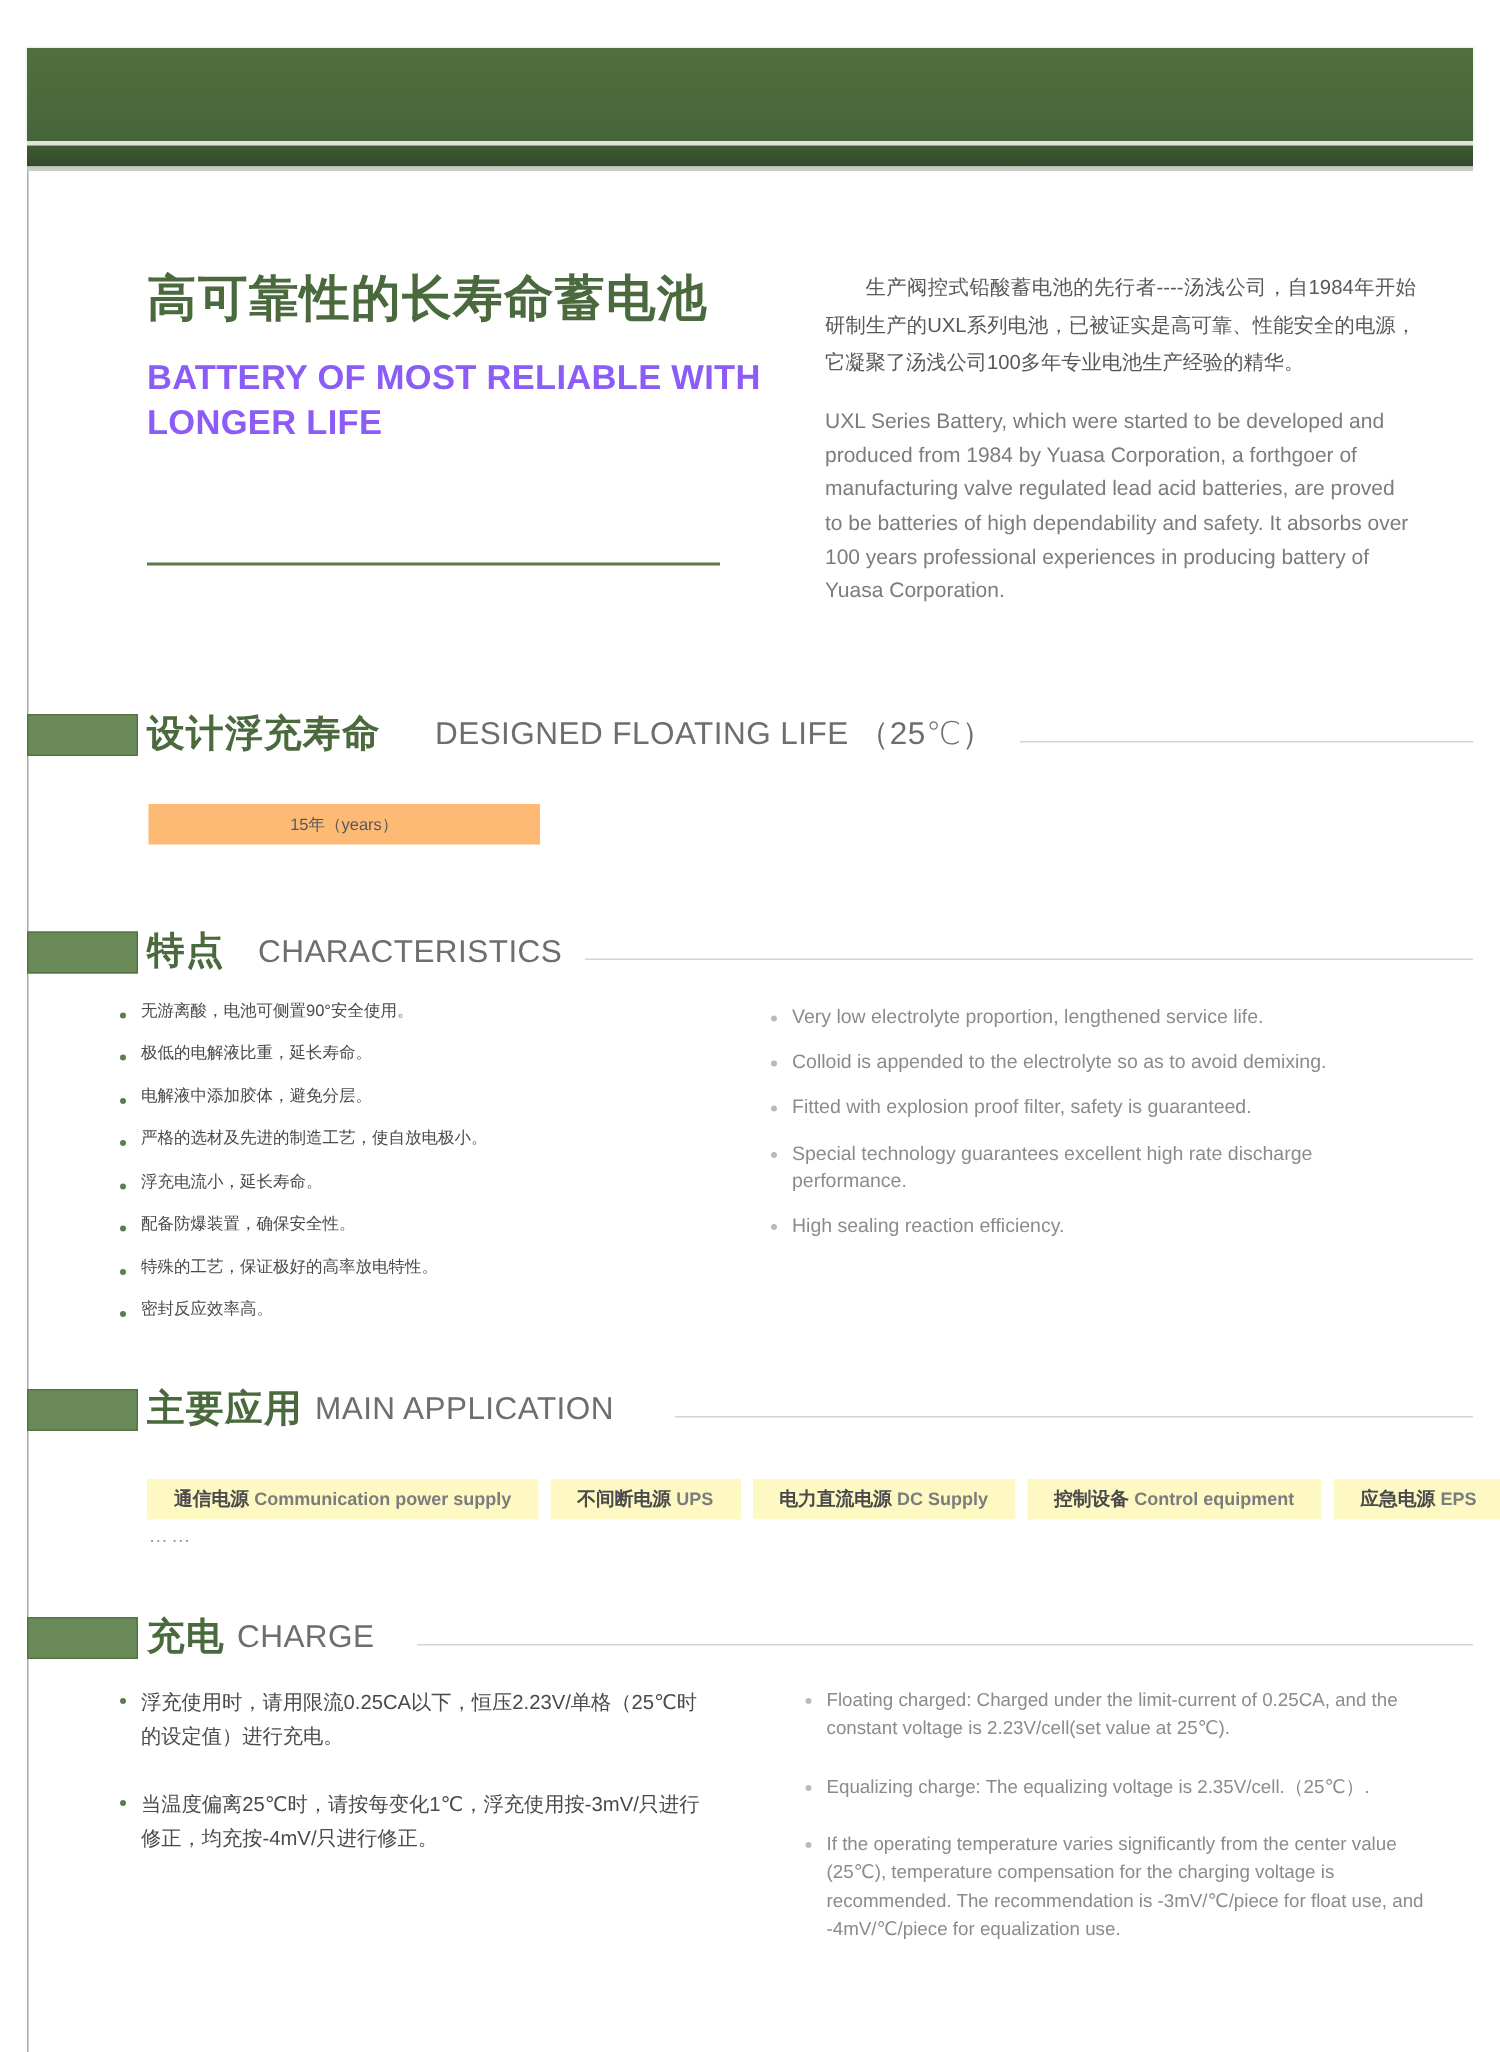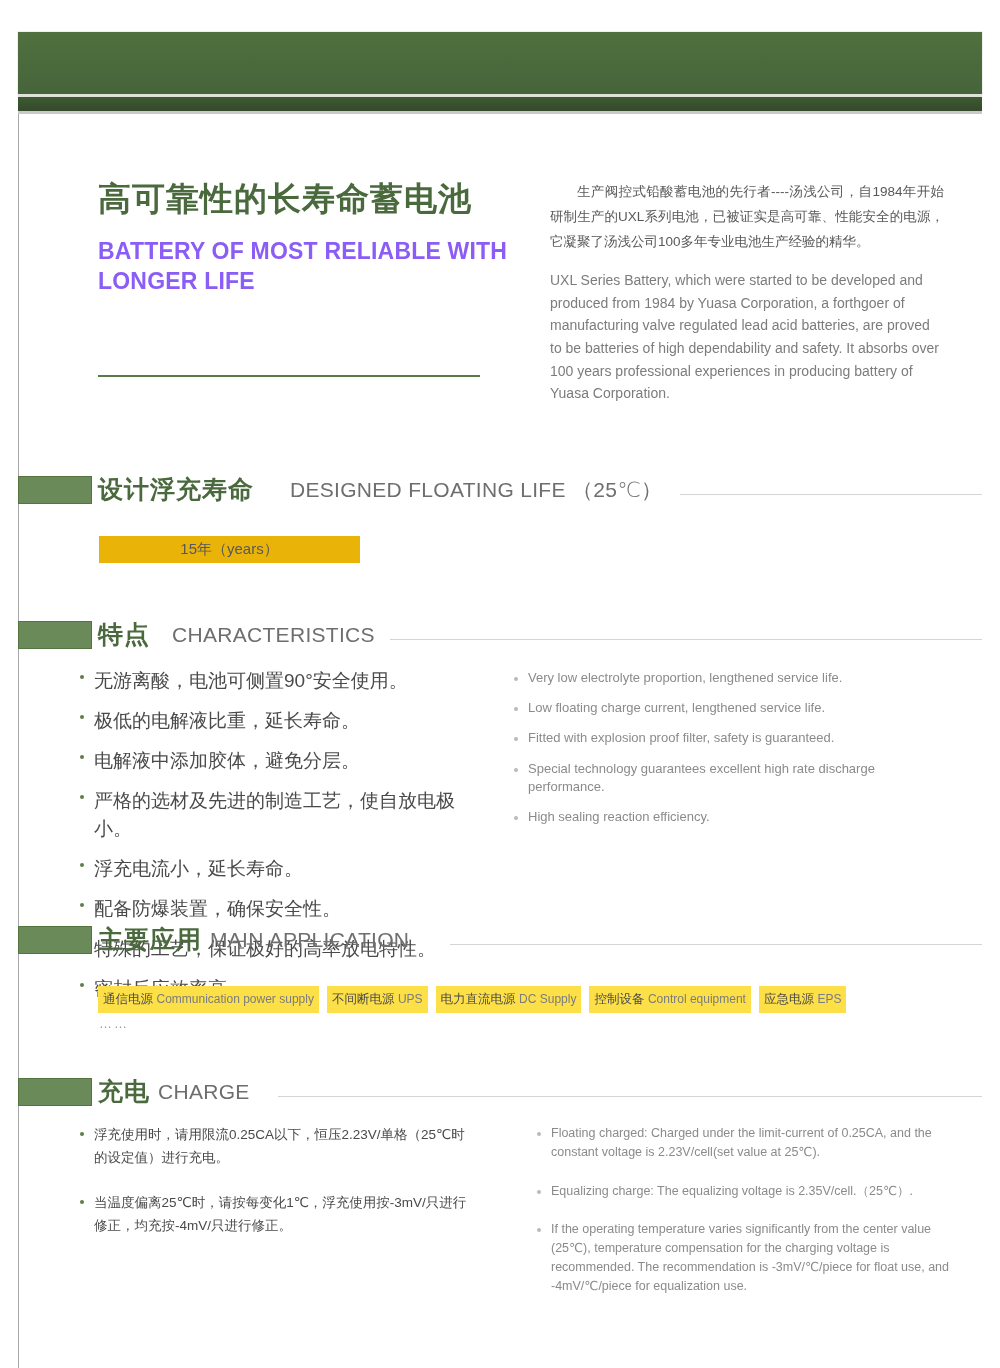--- a/index.html
+++ b/index.html
@@ -69,51 +69,51 @@
     font-size:21px;color:#6d6e70;line-height:40px;letter-spacing:.3px;font-weight:300;
   }
   .sec-line{position:absolute;right:18px;top:24px;height:1px;background:#d3d4d5;}
 
   
   #sec-floating{top:470px;}
   #sec-floating .sec-en{left:290px;}
   #sec-floating .sec-line{left:680px;right:18px;}
   .life-box{
     position:absolute;left:99px;top:66px;width:261px;height:27px;
-    background:#eab308;
-    font-size:15px;color:#58585a;
+    background:#fdba74;
+    font-size:11px;color:#58585a;
     display:flex;align-items:center;justify-content:center;
   }
 
   
   #sec-char{top:615px;}
   #sec-char .sec-en{left:172px;}
   #sec-char .sec-line{left:390px;right:18px;}
   .cols{position:absolute;top:52px;left:0;width:1000px;}
   ul.blist{list-style:none;margin:0;padding:0;}
   ul.blist li{position:relative;padding-left:16px;}
   ul.blist li:before{
     content:"";position:absolute;left:2px;top:8px;
     width:4px;height:4px;border-radius:50%;
   }
   .col-cn{position:absolute;left:78px;top:0;width:410px;}
-  .col-cn li{font-size:19px;color:#4a4a4c;line-height:1.45;margin-bottom:12.5px;}
+  .col-cn li{font-size:11px;color:#4a4a4c;line-height:1.45;margin-bottom:12.5px;}
   .col-cn li:before{background:#5f7d4c;}
   .col-en{position:absolute;left:512px;top:2px;width:440px;}
   .col-en li{font-size:13px;color:#8a8b8d;line-height:1.4;margin-bottom:12px;}
   .col-en li:before{background:#b9babb;top:7px;}
 
   
   #sec-app{top:920px;}
   #sec-app .sec-en{left:210px;}
   #sec-app .sec-line{left:450px;right:18px;}
   .tags{position:absolute;left:98px;top:66px;width:880px;display:flex;gap:8px;align-items:flex-start;}
   .tag{
-    background:#fde047;color:#4a4a4c;font-size:12.5px;
-    padding:6px 5px;white-space:nowrap;line-height:1.15;
+    background:#fef9c3;color:#4a4a4c;font-size:12.5px;
+    padding:6px 18px;white-space:nowrap;line-height:1.15;font-weight:bold;
   }
   .tag .en{color:#7b7c7e;font-size:12px;}
   .tags-more{
     position:absolute;left:99px;top:96px;font-size:13px;color:#9a9b9d;letter-spacing:2px;
   }
 
   
   #sec-charge{top:1072px;}
   #sec-charge .sec-en{left:158px;}
   #sec-charge .sec-line{left:278px;right:18px;}
@@ -173,21 +173,21 @@
           <li>极低的电解液比重，延长寿命。</li>
           <li>电解液中添加胶体，避免分层。</li>
           <li>严格的选材及先进的制造工艺，使自放电极小。</li>
           <li>浮充电流小，延长寿命。</li>
           <li>配备防爆装置，确保安全性。</li>
           <li>特殊的工艺，保证极好的高率放电特性。</li>
           <li>密封反应效率高。</li>
         </ul>
       <ul class="blist col-en" id="char-en">
           <li>Very low electrolyte proportion, lengthened service life.</li>
-          <li>Low floating charge current, lengthened service life.</li>
+          <li>Colloid is appended to the electrolyte so as to avoid demixing.</li>
           <li>Fitted with explosion proof filter, safety is guaranteed.</li>
           <li>Special technology guarantees excellent high rate discharge performance.</li>
           <li>High sealing reaction efficiency.</li>
         </ul>
     </div>
   </div>
 
   <div class="section" id="sec-app">
     <div class="sec-head">
       <div class="sec-marker"></div>

